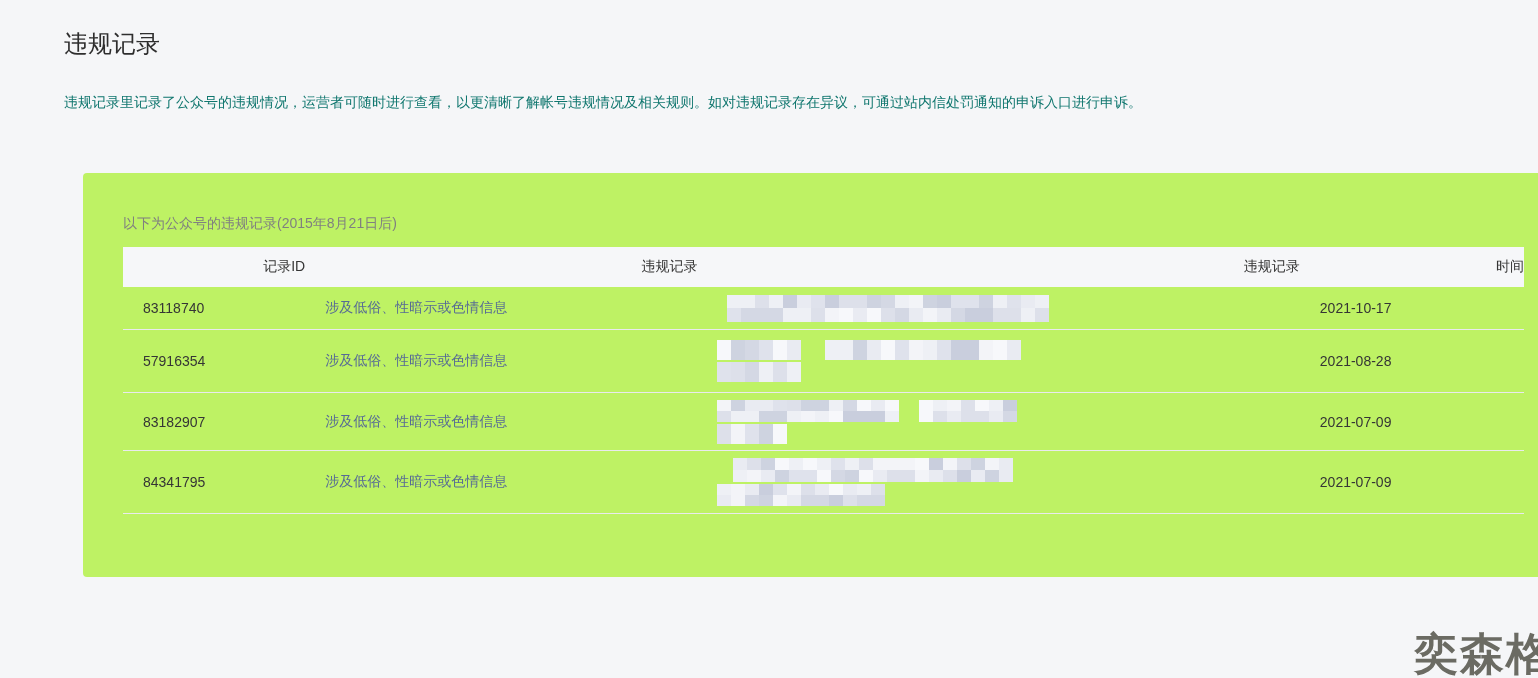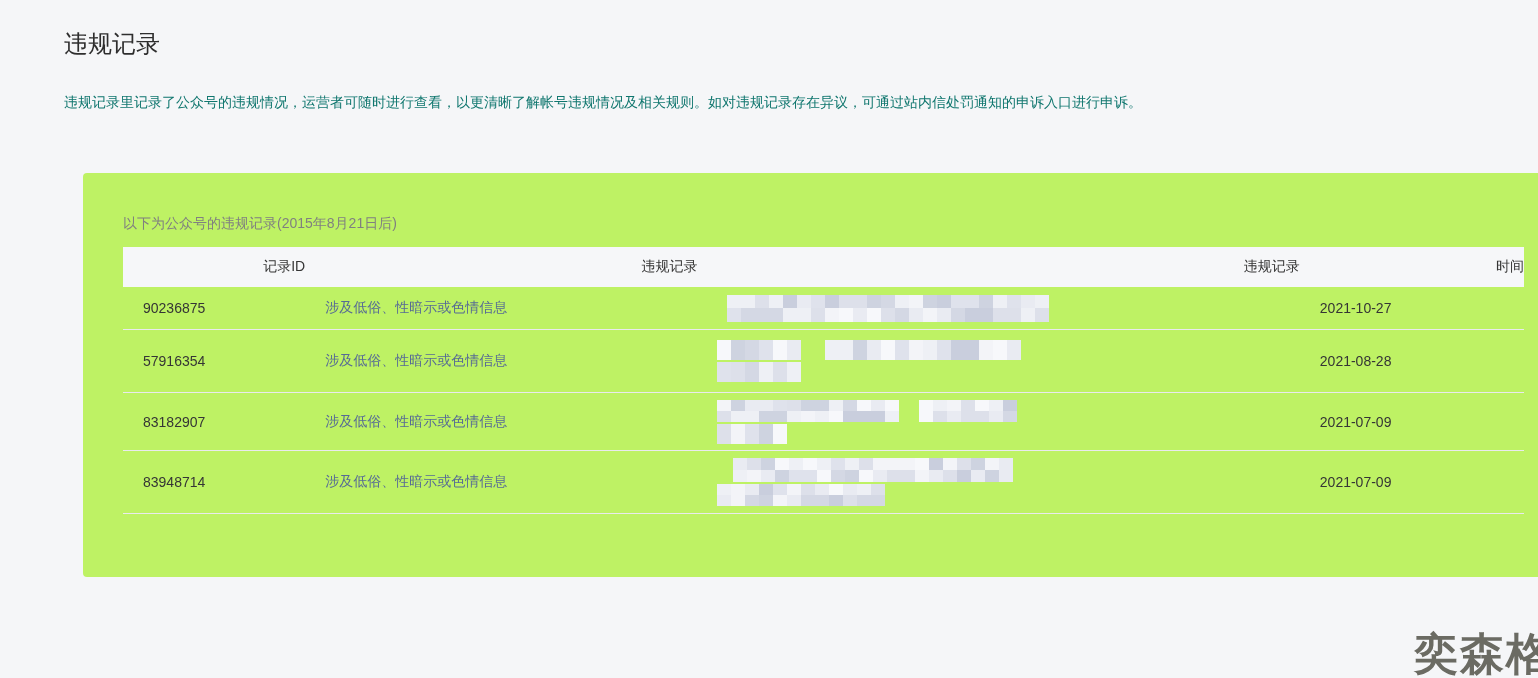--- a/index.html
+++ b/index.html
@@ -68,21 +68,21 @@
       <thead>
         <tr>
           <th>记录ID</th>
           <th>违规记录</th>
           <th>违规记录</th>
           <th>时间</th>
         </tr>
       </thead>
       <tbody>
         <tr class="r0">
-          <td>90236875</td>
+          <td>83118740</td>
           <td><span class="type-link">涉及低俗、性暗示或色情信息</span></td>
           <td>
               <div class="redacted">
                 <div class="rl" style="height: 27px;">
                   <div class="rs" style="left: 10px; width: 325px; height: 27px;">
                     <i style="width: 14px; height: 13.5px; flex: 0 0 14px; background: rgb(238, 240, 245);"></i>
                     <i style="width: 14px; height: 13.5px; flex: 0 0 14px; background: rgb(238, 240, 245);"></i>
                     <i style="width: 14px; height: 13.5px; flex: 0 0 14px; background: rgb(221, 224, 234);"></i>
                     <i style="width: 14px; height: 13.5px; flex: 0 0 14px; background: rgb(238, 240, 245);"></i>
                     <i style="width: 14px; height: 13.5px; flex: 0 0 14px; background: rgb(201, 206, 221);"></i>
@@ -124,21 +124,21 @@
                     <i style="width: 14px; height: 13.5px; flex: 0 0 14px; background: rgb(201, 206, 221);"></i>
                     <i style="width: 14px; height: 13.5px; flex: 0 0 14px; background: rgb(201, 206, 221);"></i>
                     <i style="width: 14px; height: 13.5px; flex: 0 0 14px; background: rgb(221, 224, 234);"></i>
                     <i style="width: 14px; height: 13.5px; flex: 0 0 14px; background: rgb(221, 224, 234);"></i>
                     <i style="width: 14px; height: 13.5px; flex: 0 0 14px; background: rgb(238, 240, 245);"></i>
                     <i style="width: 14px; height: 13.5px; flex: 0 0 14px; background: rgb(221, 224, 234);"></i>
                   </div>
                 </div>
               </div>
             </td>
-          <td>2021-10-27</td>
+          <td>2021-10-17</td>
         </tr>
         <tr class="r1">
           <td>57916354</td>
           <td><span class="type-link">涉及低俗、性暗示或色情信息</span></td>
           <td>
               <div class="redacted">
                 <div class="rl" style="height: 20px;">
                   <div class="rs" style="left: 0px; width: 96px; height: 20px;">
                     <i style="width: 14px; height: 20px; flex: 0 0 14px; background: rgb(247, 248, 251);"></i>
                     <i style="width: 14px; height: 20px; flex: 0 0 14px; background: rgb(206, 211, 224);"></i>
@@ -236,21 +236,21 @@
                     <i style="width: 14px; height: 20px; flex: 0 0 14px; background: rgb(223, 226, 236);"></i>
                     <i style="width: 14px; height: 20px; flex: 0 0 14px; background: rgb(206, 211, 224);"></i>
                     <i style="width: 14px; height: 20px; flex: 0 0 14px; background: rgb(247, 248, 251);"></i>
                   </div>
                 </div>
               </div>
             </td>
           <td>2021-07-09</td>
         </tr>
         <tr class="r3">
-          <td>83948714</td>
+          <td>84341795</td>
           <td><span class="type-link">涉及低俗、性暗示或色情信息</span></td>
           <td>
               <div class="redacted">
                 <div class="rl" style="height: 24px;">
                   <div class="rs" style="left: 16px; width: 286px; height: 24px;">
                     <i style="width: 14px; height: 12px; flex: 0 0 14px; background: rgb(233, 235, 242);"></i>
                     <i style="width: 14px; height: 12px; flex: 0 0 14px; background: rgb(221, 224, 234);"></i>
                     <i style="width: 14px; height: 12px; flex: 0 0 14px; background: rgb(206, 211, 224);"></i>
                     <i style="width: 14px; height: 12px; flex: 0 0 14px; background: rgb(247, 248, 251);"></i>
                     <i style="width: 14px; height: 12px; flex: 0 0 14px; background: rgb(238, 240, 245);"></i>

